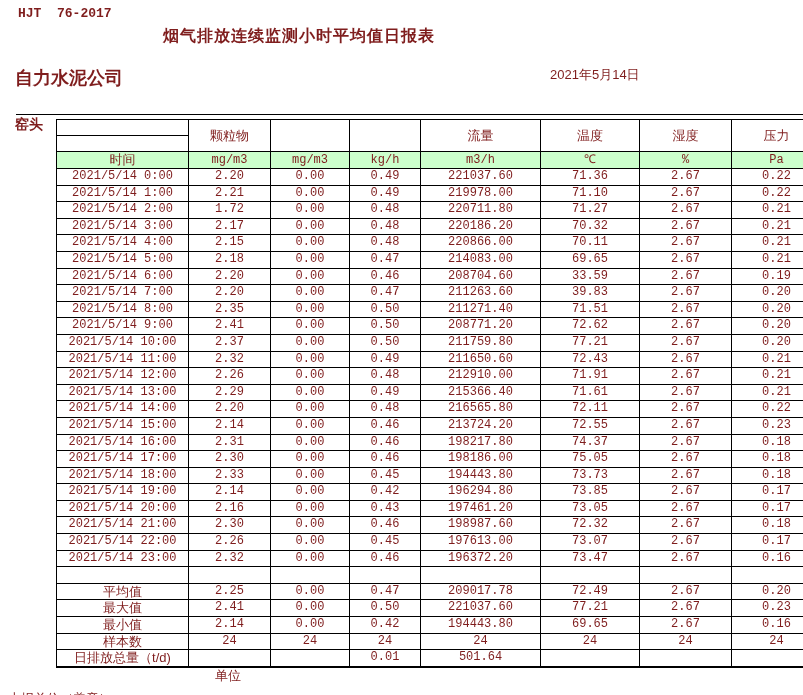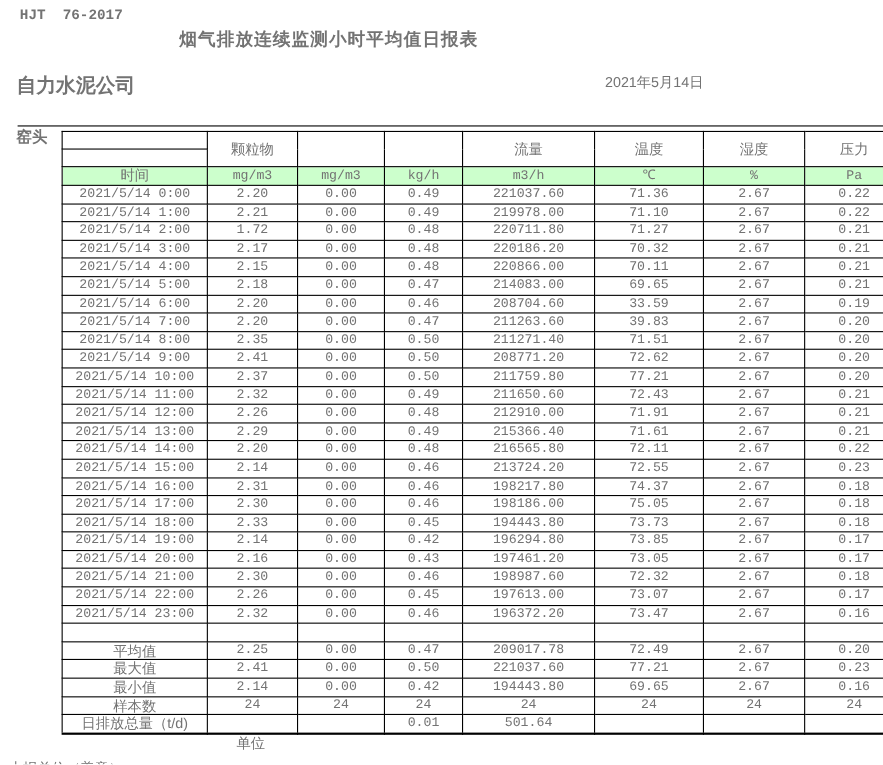--- a/index.html
+++ b/index.html
@@ -1,21 +1,21 @@
 <!DOCTYPE html>
 <html><head>
 <meta charset="utf-8">
 <style>
   html,body{margin:0;padding:0;background:#fff;}
   .page{
     position:relative;
     width:803px;height:695px;
     background:#fff;
     font-family:"Liberation Sans",sans-serif;
-    color:#737373;
+    color:#7f1d1d;
     overflow:hidden;
   }
   .std-no{
     position:absolute;left:18px;top:6px;
     font-family:"Liberation Mono",monospace;
     font-weight:bold;font-size:13px;white-space:pre;
   }
   .doc-title{
     position:absolute;left:163px;top:26px;
     font-size:16px;font-weight:bold;letter-spacing:1px;white-space:pre;

